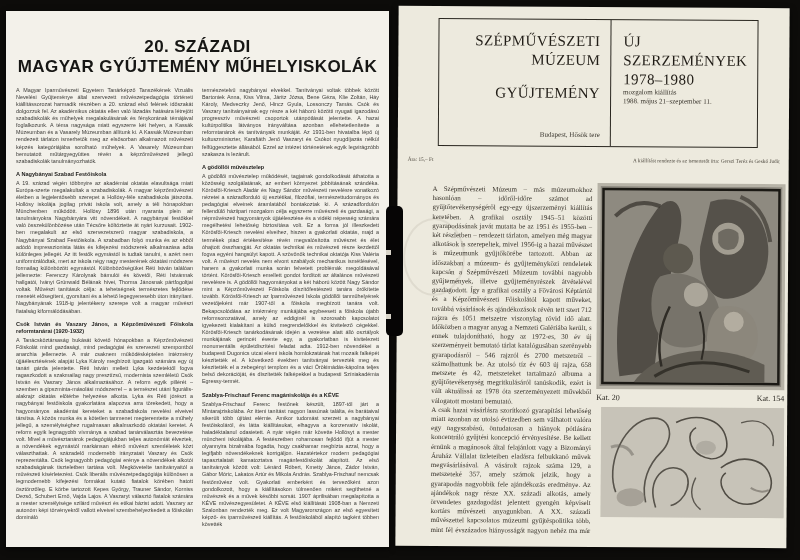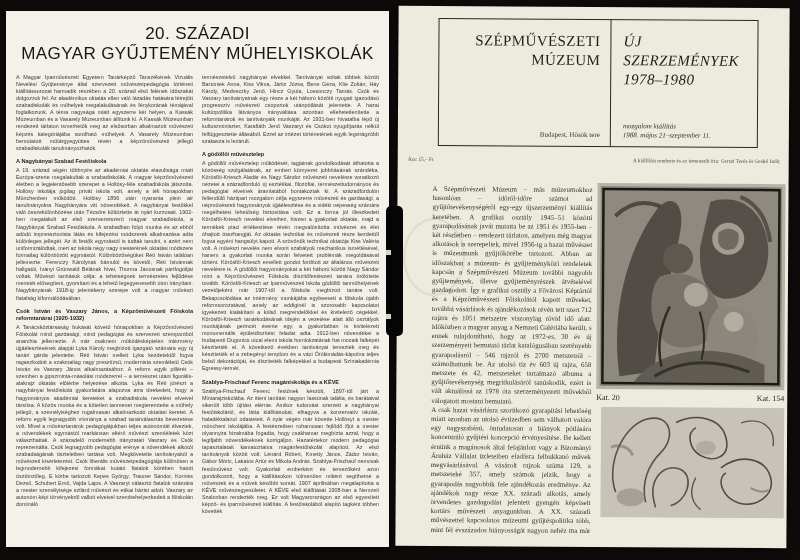--- a/index.html
+++ b/index.html
@@ -1,37 +1,37 @@
 <!DOCTYPE html>
 <html><head>
 <meta charset="utf-8">
 <style>
   html,body{margin:0;padding:0;}
   body{width:800px;height:560px;background:#0d0c0a;position:relative;overflow:hidden;
        font-family:"Liberation Sans",sans-serif;}
   
   .left-page{position:absolute;left:6px;top:11px;width:383px;height:536px;
              background:#f3f1ea;box-shadow:0 2px 6px rgba(0,0,0,.6);overflow:hidden;}
-  .lp-title{margin-top:13px;text-align:center;font-weight:normal;font-size:17px;
+  .lp-title{margin-top:26px;text-align:center;font-weight:bold;font-size:17px;
             line-height:1.2;letter-spacing:.4px;color:#161614;}
   .lp-cols{display:flex;gap:9px;padding:0 10px;margin-top:9px;height:470px;overflow:hidden;}
   .lp-col{flex:1;font-size:5.4px;line-height:7.1px;text-align:justify;color:#3c3b38;}
   .lp-col p{margin:0 0 6px 0;}
   .lp-col h3{margin:2px 0 2px 0;font-size:5.6px;line-height:7px;color:#1d1c1a;}
   
   .right-page{position:absolute;left:397px;top:7px;width:391px;height:540px;
               background:#edeade;transform:rotate(.35deg);transform-origin:50% 50%;
               box-shadow:0 2px 6px rgba(0,0,0,.6);overflow:hidden;
               font-family:"Liberation Serif",serif;}
   .rp-headerbox{position:absolute;left:40px;top:12px;width:318px;height:126px;
                 border:1.5px solid #2a2720;display:flex;}
   .rp-cell-l{width:155px;border-right:1.5px solid #2a2720;display:flex;flex-direction:column;
              justify-content:space-between;text-align:right;padding:12px 10px 6px 6px;}
-  .rp-cell-r{flex:1;display:flex;flex-direction:column;justify-content:space-between;
-             padding:12px 6px 6px 12px;font-style:italic;}
+  .rp-cell-r{flex:1;display:flex;flex-direction:column;
+             padding:12px 6px 6px 12px;}
   .rp-big{font-size:15px;line-height:1.25;letter-spacing:.4px;color:#211d17;}
   .rp-small{font-size:7px;color:#37332b;line-height:1.3;}
   .rp-meta{position:absolute;left:10px;top:150px;width:372px;display:flex;
            justify-content:space-between;font-size:5.3px;color:#4c473d;}
   .rp-body{position:absolute;left:35px;top:179px;width:160px;height:350px;overflow:hidden;
            font-size:7px;line-height:9.2px;text-align:justify;color:#37322a;}
   .rp-body p{margin:0;}
   
   .art1{position:absolute;left:200px;top:176px;width:188px;height:206px;
         background:#b7b3a7;padding:3px;box-sizing:border-box;}
@@ -76,20 +76,21 @@
 
 <div class="right-page">
   <div class="watermark"></div>
 
   <div class="rp-headerbox">
     <div class="rp-cell-l">
       <div class="rp-big">
         <div>SZÉPMŰVÉSZETI</div>
         <div>MÚZEUM</div>
         <div style="height:14px"></div>
+        <div>GYŰJTEMÉNY</div>
       </div>
       <div class="rp-small">Budapest, Hősök tere</div>
     </div>
     <div class="rp-cell-r">
       <div class="rp-big">
         <div>ÚJ SZERZEMÉNYEK</div>
         <div>1978–1980</div>
       </div>
       <div class="rp-small">
         <div>mozgalom kiállítás</div>

